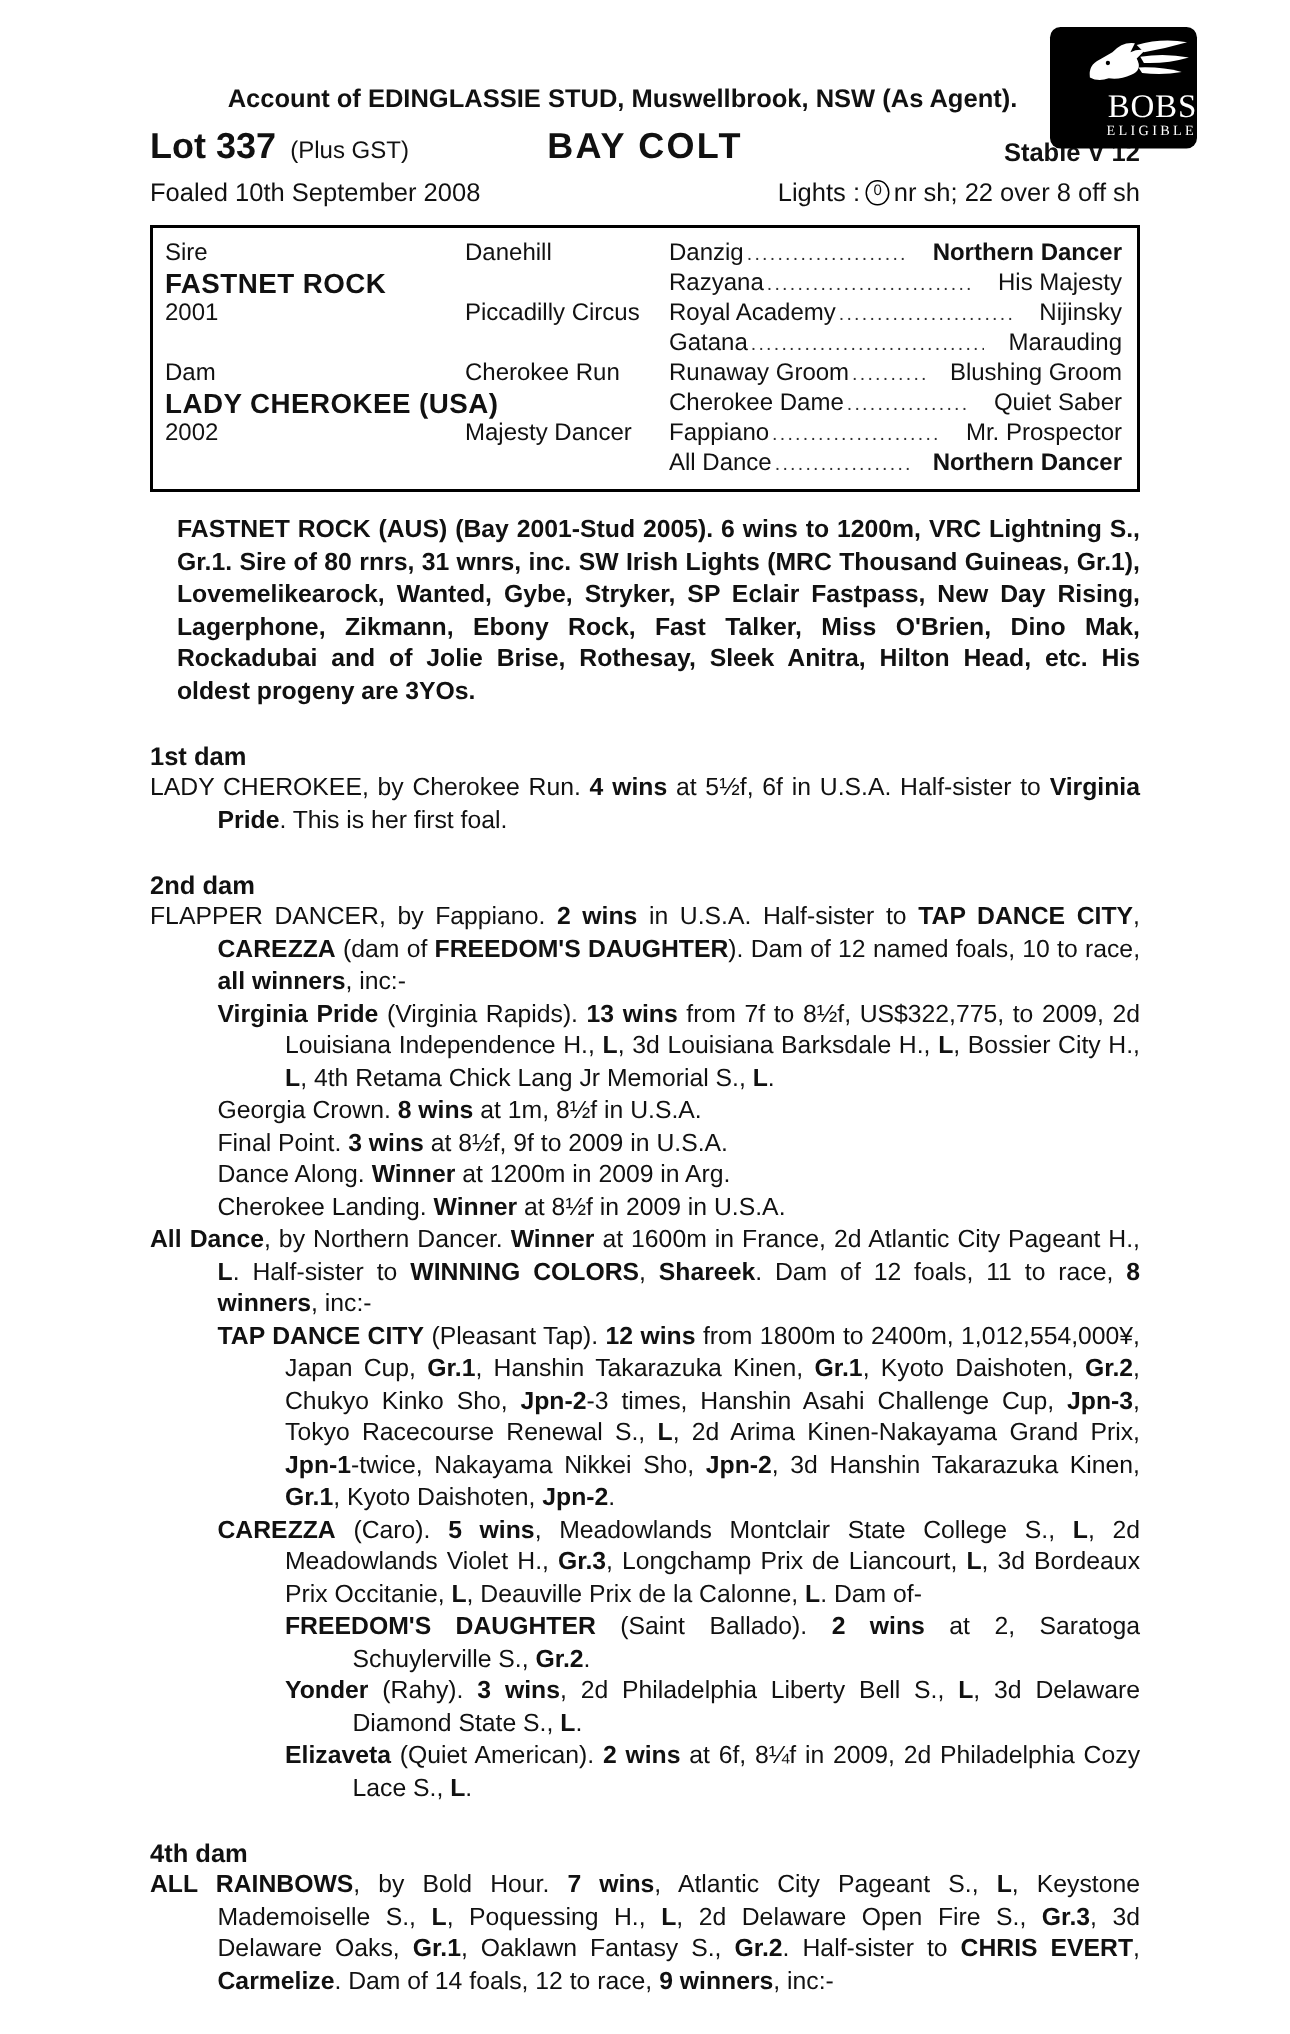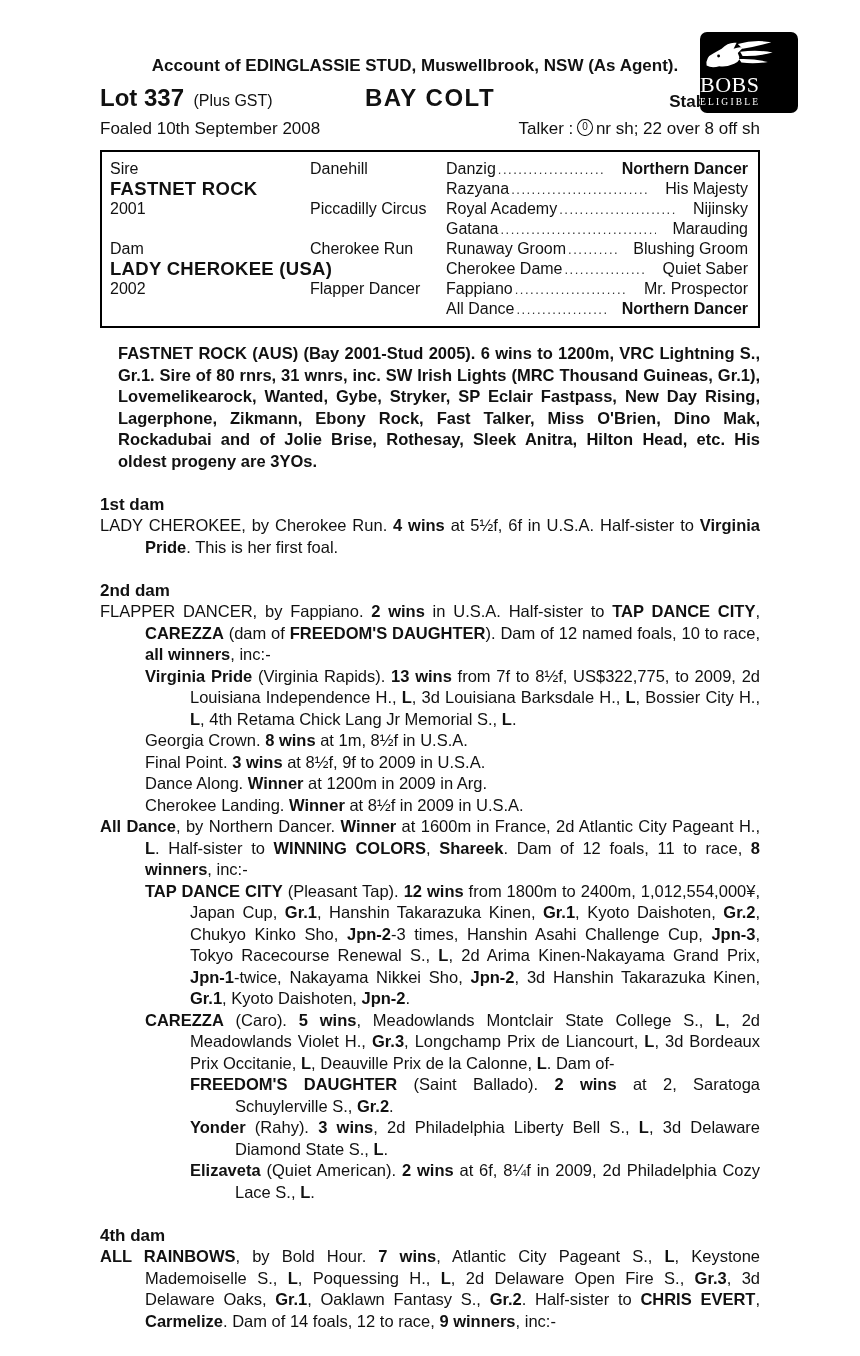--- a/index.html
+++ b/index.html
@@ -7,23 +7,23 @@
     position:relative;
     width:860px;min-height:1356px;
     box-sizing:border-box;
     padding:56px 100px 40px 100px;
     background:#fff;
     font-family:"Liberation Sans",sans-serif;
     color:#111;
   }
   
   .bobs-logo{
-    position:absolute;top:32px;right:62px;
+    position:absolute;top:18px;right:62px;
     width:98px;height:81px;background:#000;border-radius:7px;
-    display:flex;flex-direction:column;align-items:flex-start;justify-content:flex-start;
+    display:flex;flex-direction:column;align-items:flex-end;justify-content:flex-start;
     box-sizing:border-box;padding-top:6px;
   }
   .bobs-horse{width:78px;height:36px;display:block;}
   .bobs-title{color:#fff;font-family:"Liberation Serif",serif;font-size:22px;line-height:22px;letter-spacing:.5px;}
   .bobs-sub{color:#fff;font-family:"Liberation Serif",serif;font-size:9.5px;letter-spacing:2.2px;line-height:12px;}
   .account-line{text-align:center;font-weight:bold;font-size:17px;line-height:20px;padding-right:30px;}
   .lot-row{display:flex;align-items:flex-end;margin-top:8px;}
   .lot-left{flex:1;white-space:nowrap;}
   .lot-number{font-weight:bold;font-size:24px;}
   .plus-gst{font-size:16px;margin-left:5px;}
@@ -89,21 +89,21 @@
       <span class="lot-number">Lot 337</span>
       <span class="plus-gst">(Plus GST)</span>
     </div>
     <div class="colt-title">BAY COLT</div>
     <div class="lot-right">Stable V 12</div>
   </div>
 
   <div class="foaled-row">
     <span>Foaled 10th September 2008</span>
     <span>
-      <span>Talker :</span><span class="brand-mark">0</span><span>nr sh; 22 over 8 off sh</span>
+      <span>Lights :</span><span class="brand-mark">0</span><span>nr sh; 22 over 8 off sh</span>
     </span>
   </div>
 
   <div class="ped-table">
     <div class="ped-c1">
       <div class="ped-line">Sire</div>
       <div class="ped-line ped-horse">FASTNET ROCK</div>
       <div class="ped-line">2001</div>
       <div class="ped-line"></div>
       <div class="ped-line">Dam</div>
@@ -111,21 +111,21 @@
       <div class="ped-line">2002</div>
       <div class="ped-line"></div>
     </div>
     <div class="ped-c2">
       <div class="ped-line">Danehill</div>
       <div class="ped-line"></div>
       <div class="ped-line">Piccadilly Circus</div>
       <div class="ped-line"></div>
       <div class="ped-line">Cherokee Run</div>
       <div class="ped-line"></div>
-      <div class="ped-line">Flapper Dancer</div>
+      <div class="ped-line">Majesty Dancer</div>
       <div class="ped-line"></div>
     </div>
     <div class="ped-c3">
         <div class="ped-row">
           <span class="ped-n">Danzig</span>
           <span class="ped-dots"></span>
           <span class="ped-p b">Northern Dancer</span>
         </div>
         <div class="ped-row">
           <span class="ped-n">Razyana</span>

